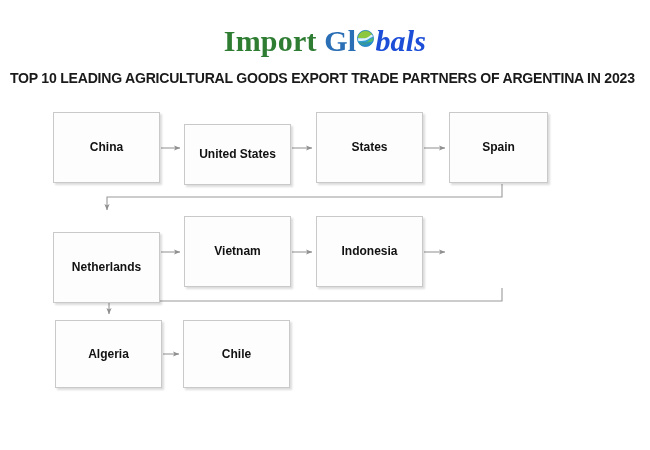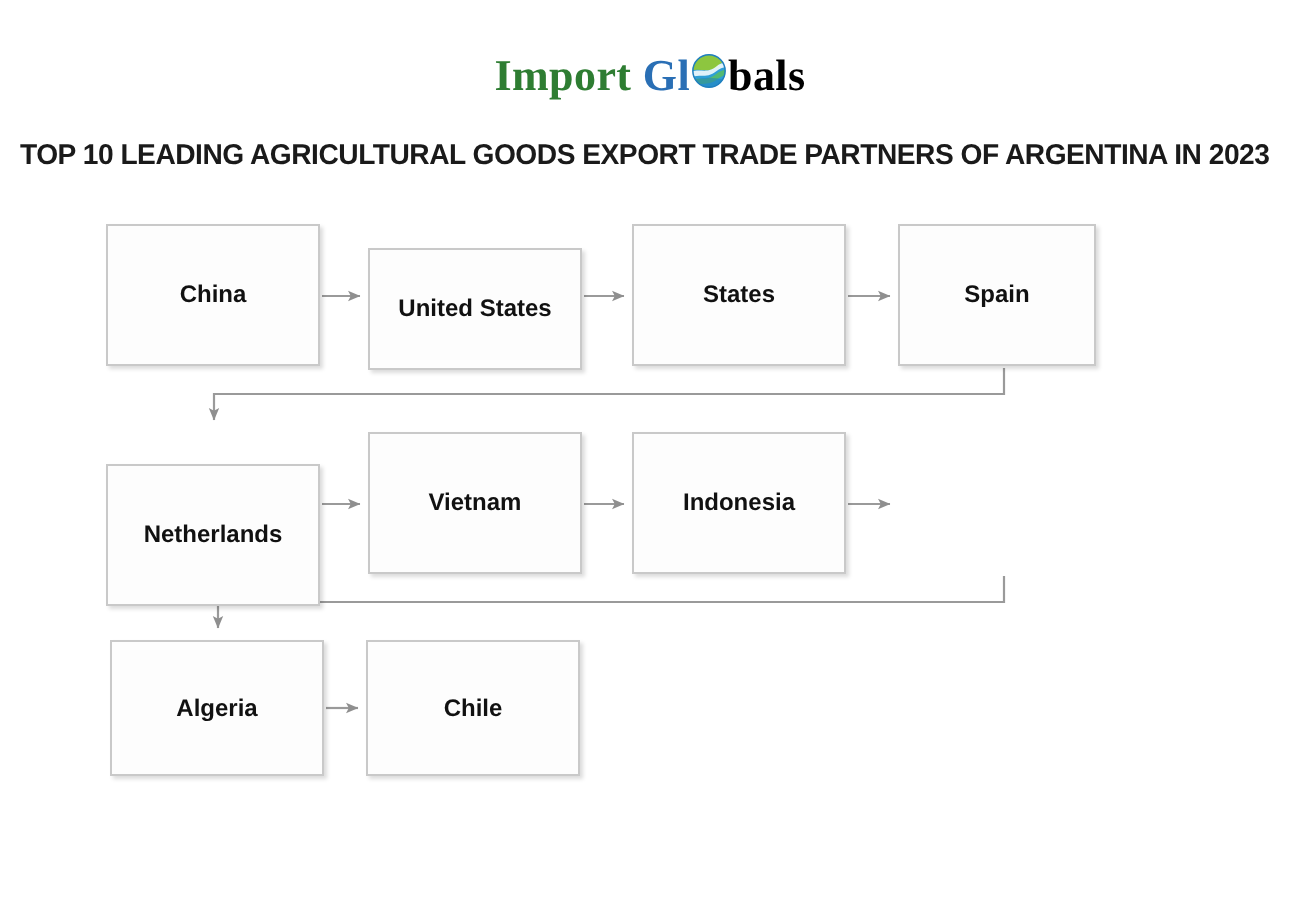--- a/index.html
+++ b/index.html
@@ -26,28 +26,28 @@
     position: absolute;
     left: 0;
     top: 26px;
     width: 650px;
     text-align: center;
     white-space: nowrap;
     line-height: 1;
   }
   .logo-word {
     font-family: "Liberation Serif", serif;
-    font-size: 22px;
+    font-size: 30px;
     font-weight: 700;
     letter-spacing: 0.2px;
     vertical-align: middle;
   }
   .logo-import { color: #2e7d32; }
   .logo-glob   { color: #2a6fb5; }
-  .logo-als    { color: #000000; }
+  .logo-als    { color: #1d4ed8; font-style: italic; }
   .globe-icon {
     display: inline-block;
     width: 19px;
     height: 19px;
     vertical-align: -3px;
     margin: 0 0px;
   }
 
   
   #title {

